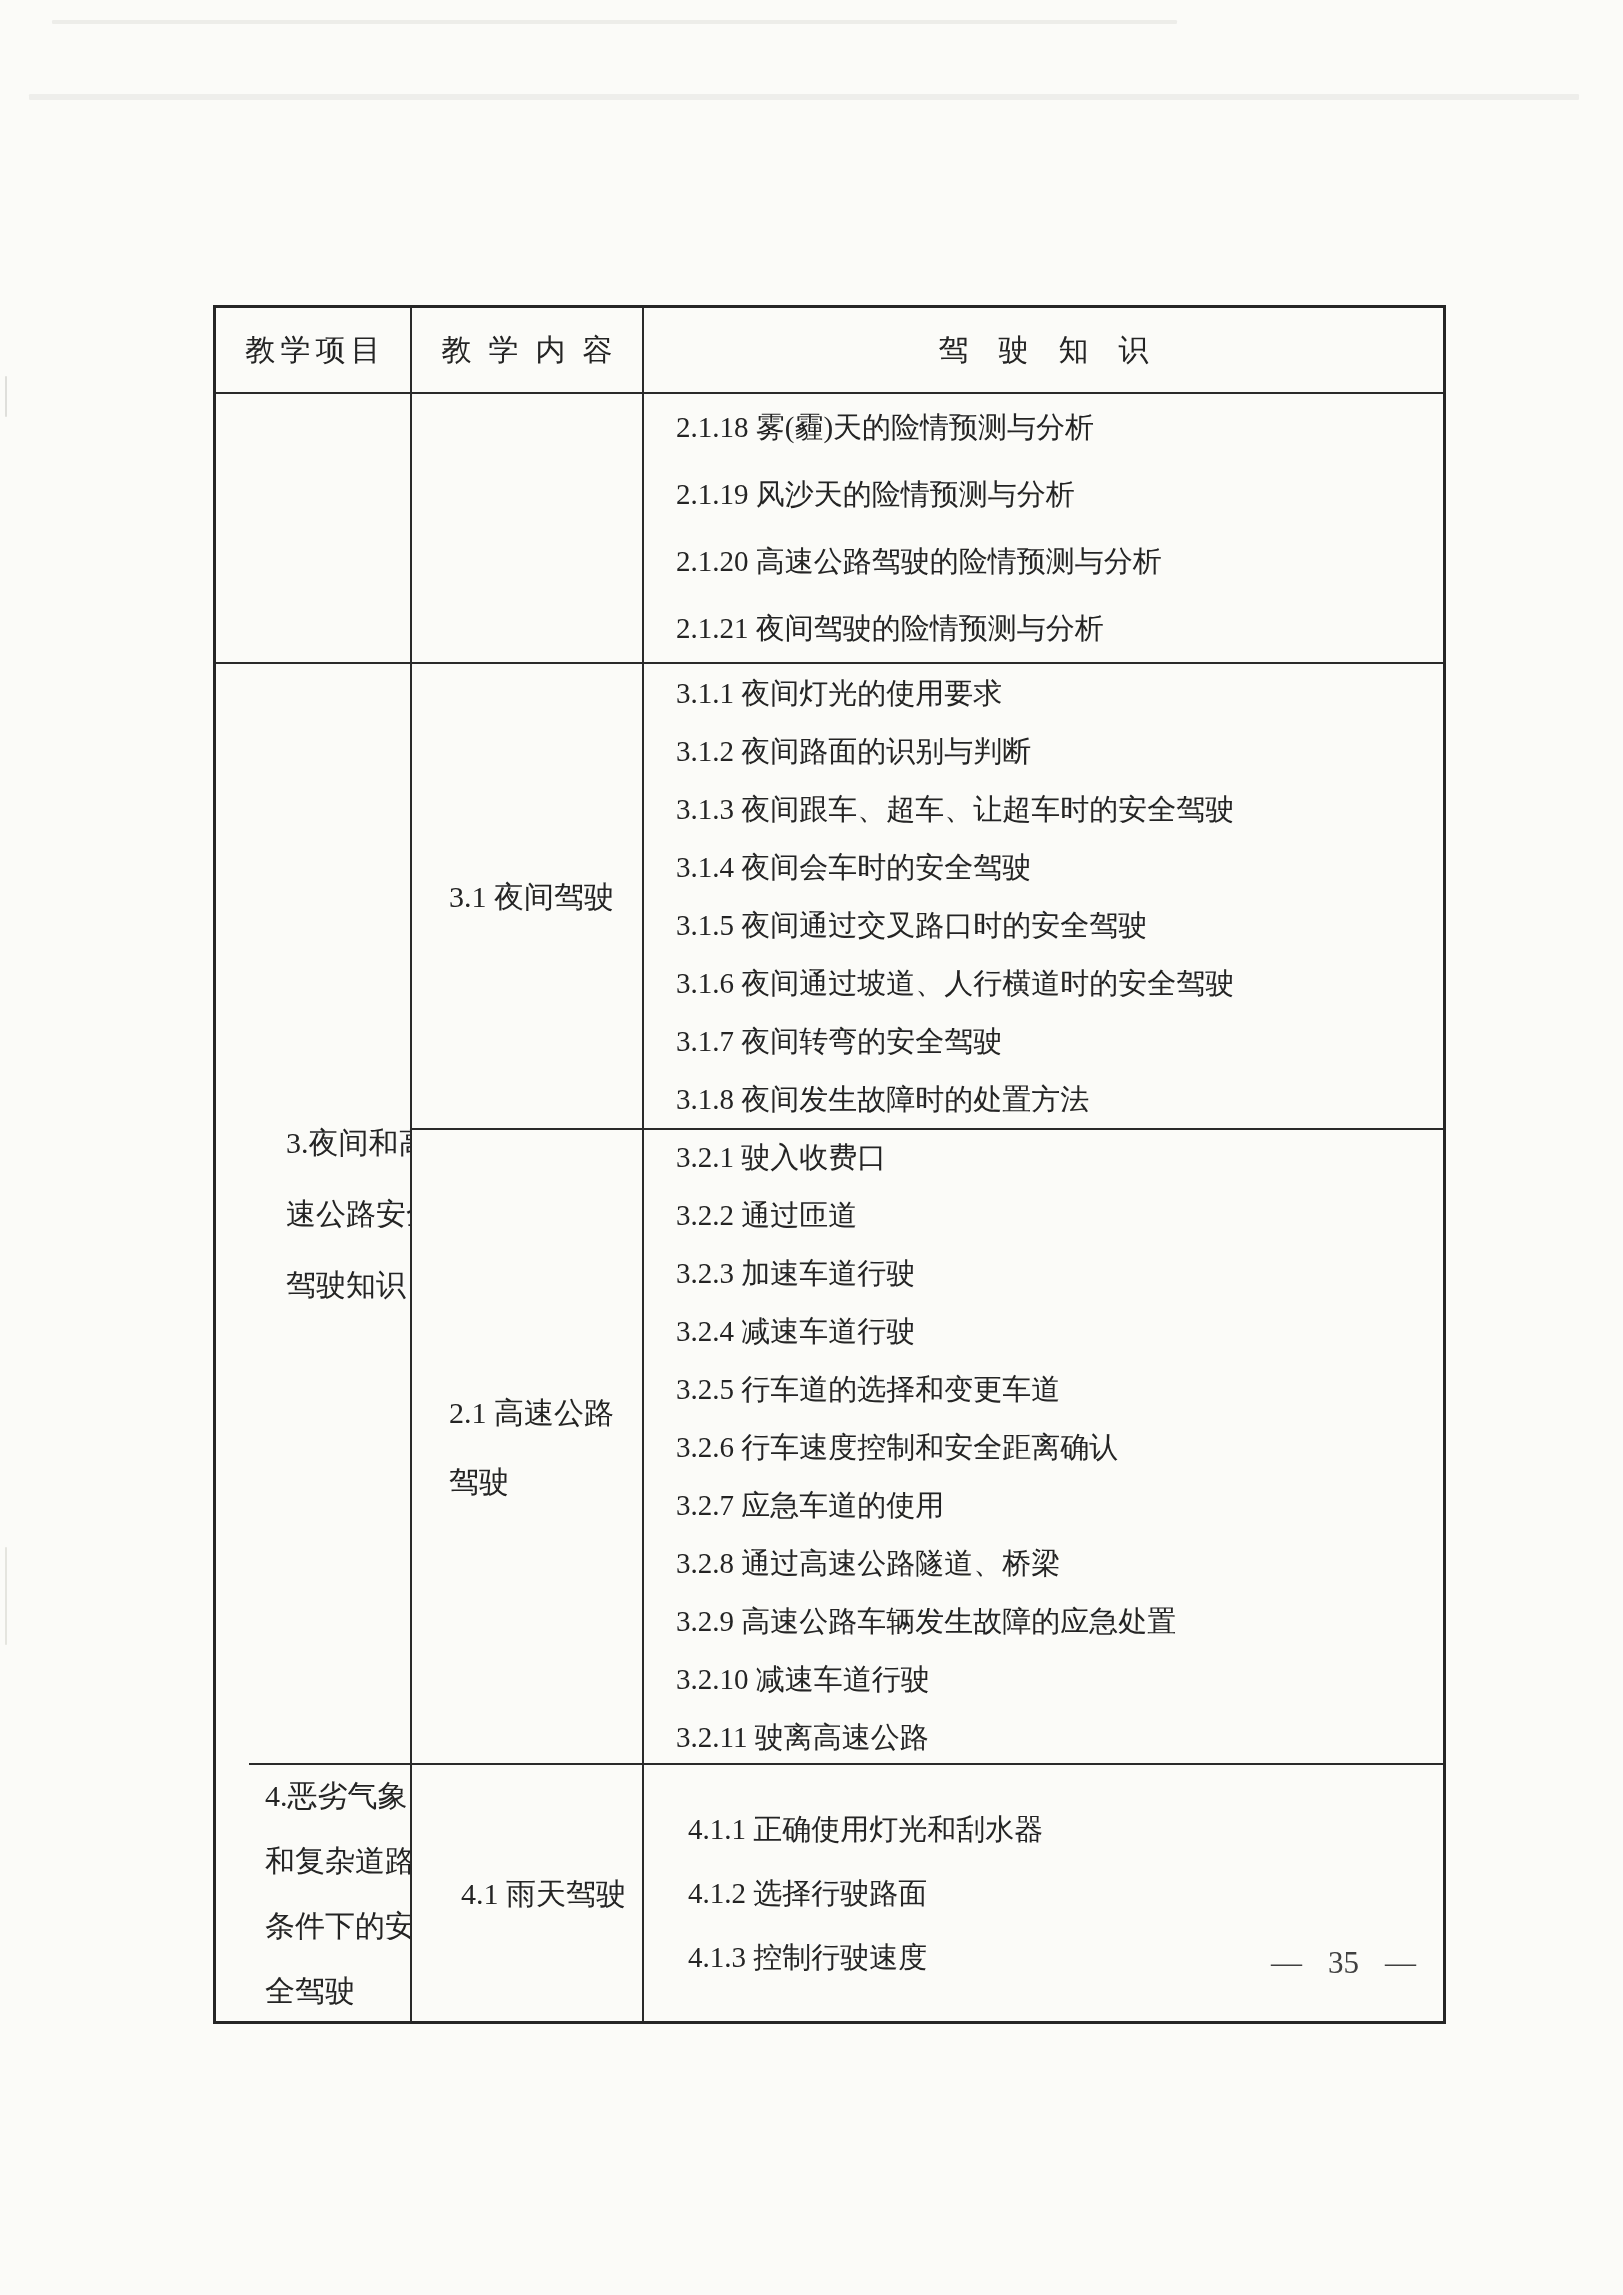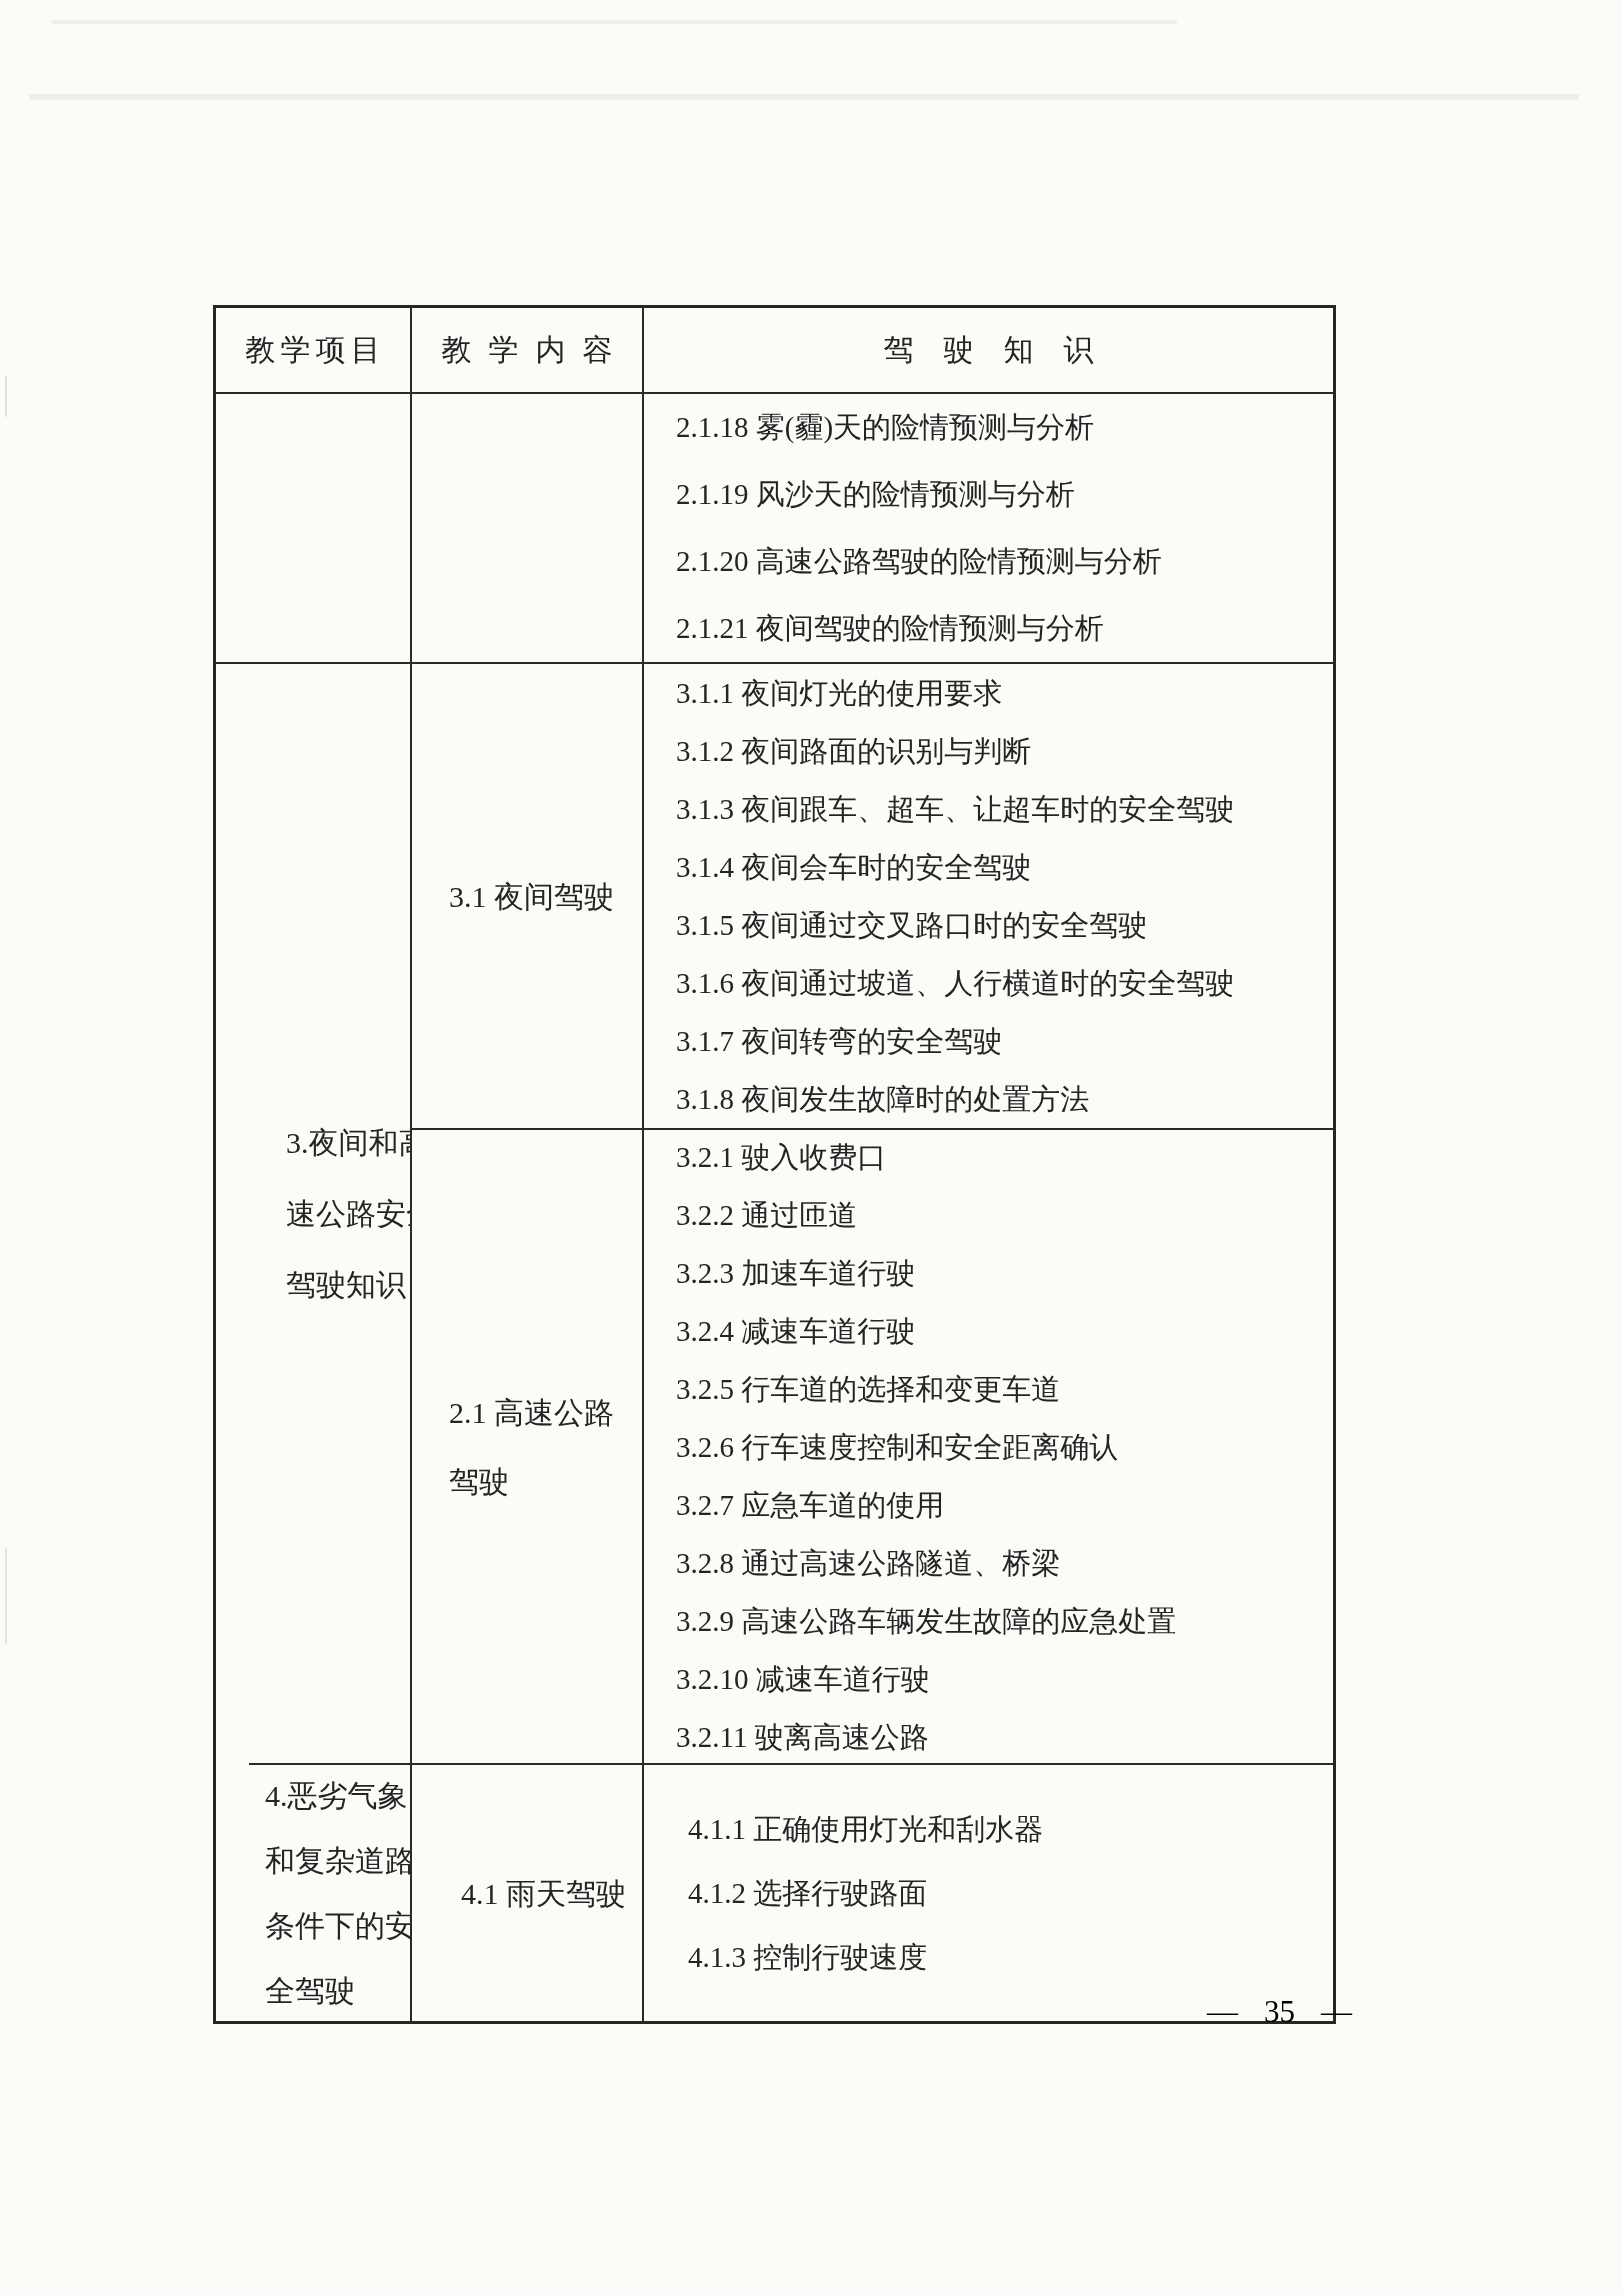--- a/index.html
+++ b/index.html
@@ -26,21 +26,21 @@
   .artifact.a-top1   { left: 52px;  top: 19.6px;   width: 1125px; height: 4.6px;  opacity: .28; }
   .artifact.a-top2   { left: 29px;  top: 94px;  width: 1550px; height: 5.9px;  opacity: .25; }
   .artifact.a-left1  { left: 4.6px;   top: 376px;  width: 2.6px;    height: 41px; opacity: .55; }
   .artifact.a-left2  { left: 4.6px;   top: 1547px; width: 2.6px;    height: 98px; opacity: .45; }
 
   
   .sheet-table {
     position: absolute;
     left: 213px;
     top: 305px;
-    width: 1123px;
+    width: 1233px;
     height: 1719px;
     box-sizing: border-box;
     border: 3.3px solid #262626;
     display: grid;
     grid-template-columns: 196px 232px 1fr;
     grid-template-rows: 86px 270px 466px 635px 1fr;
     background: transparent;
   }
   .cell {
     box-sizing: border-box;
@@ -86,25 +86,25 @@
   }
   .lh108 { line-height: 71px; }
   .lh105 { line-height: 69px; }
   .lh99  { line-height: 65px;  }
 
   .cell-project-3 { grid-column: 1; grid-row: 3 / span 2; margin-left: 33px; }
 
   .page-footer {
     position: absolute;
     left: 1207px;
-    top: 1994px;
+    top: 1945px;
     width: 209px;
-    text-align: left;
+    text-align: right;
     font-size: 31px;
-    color: #000000;
+    color: #404040;
     word-spacing: 18.3px;
     white-space: nowrap;
   }
 </style>
 </head>
 <body>
 
 <div class="artifact a-top1"></div>
 <div class="artifact a-top2"></div>
 <div class="artifact a-left1"></div>

